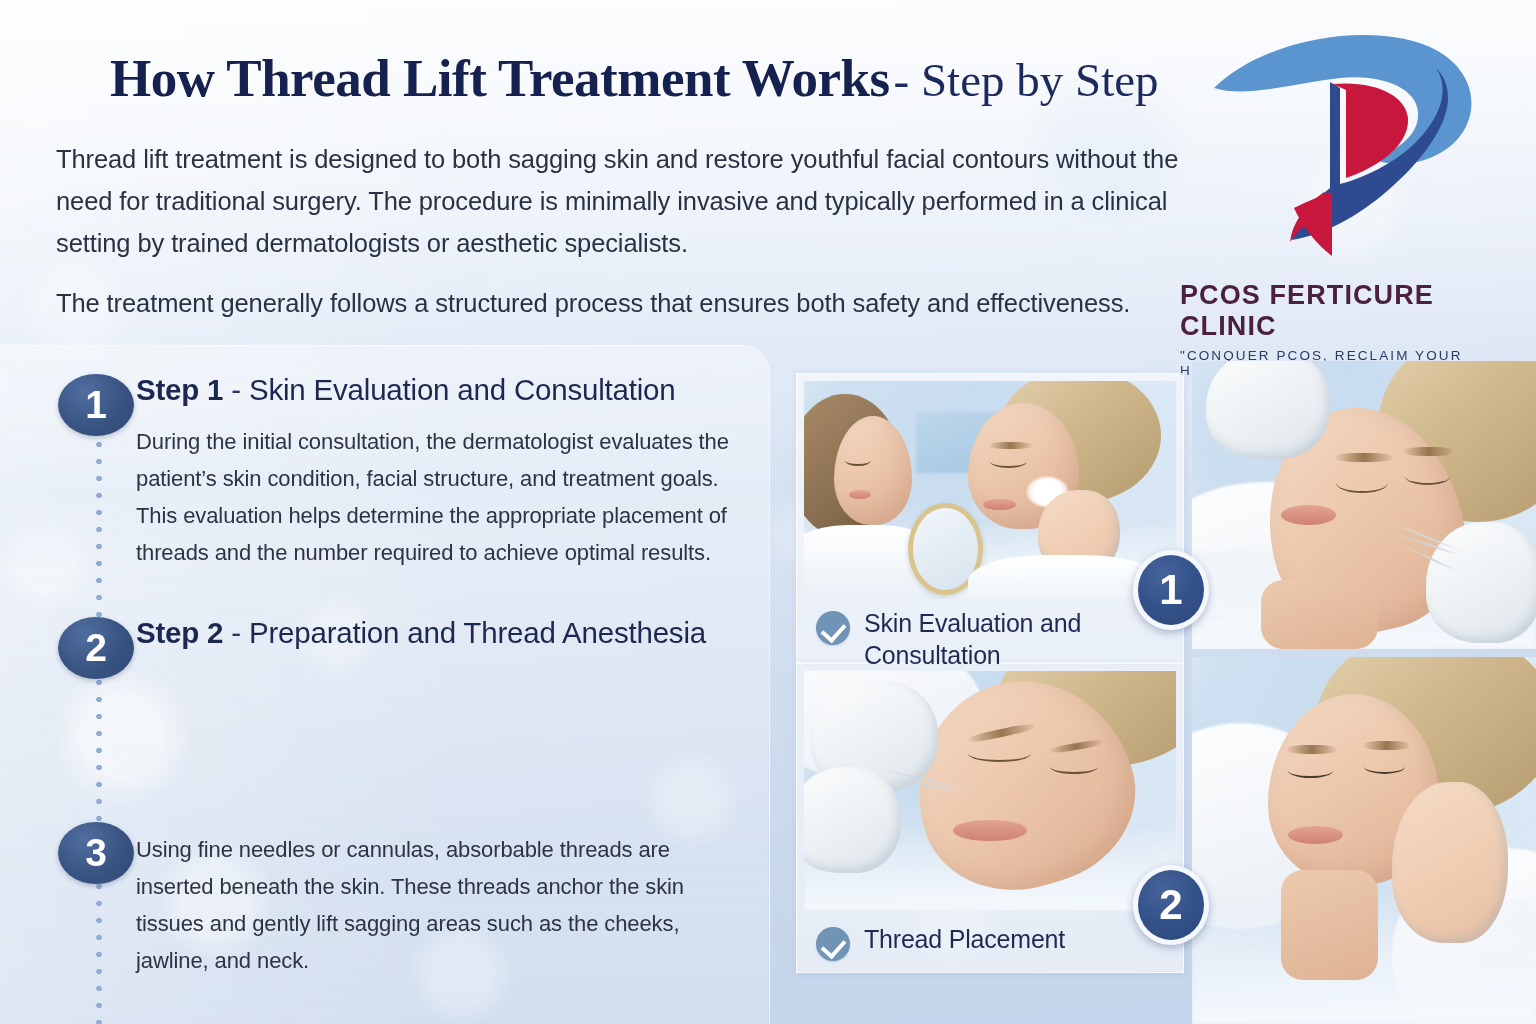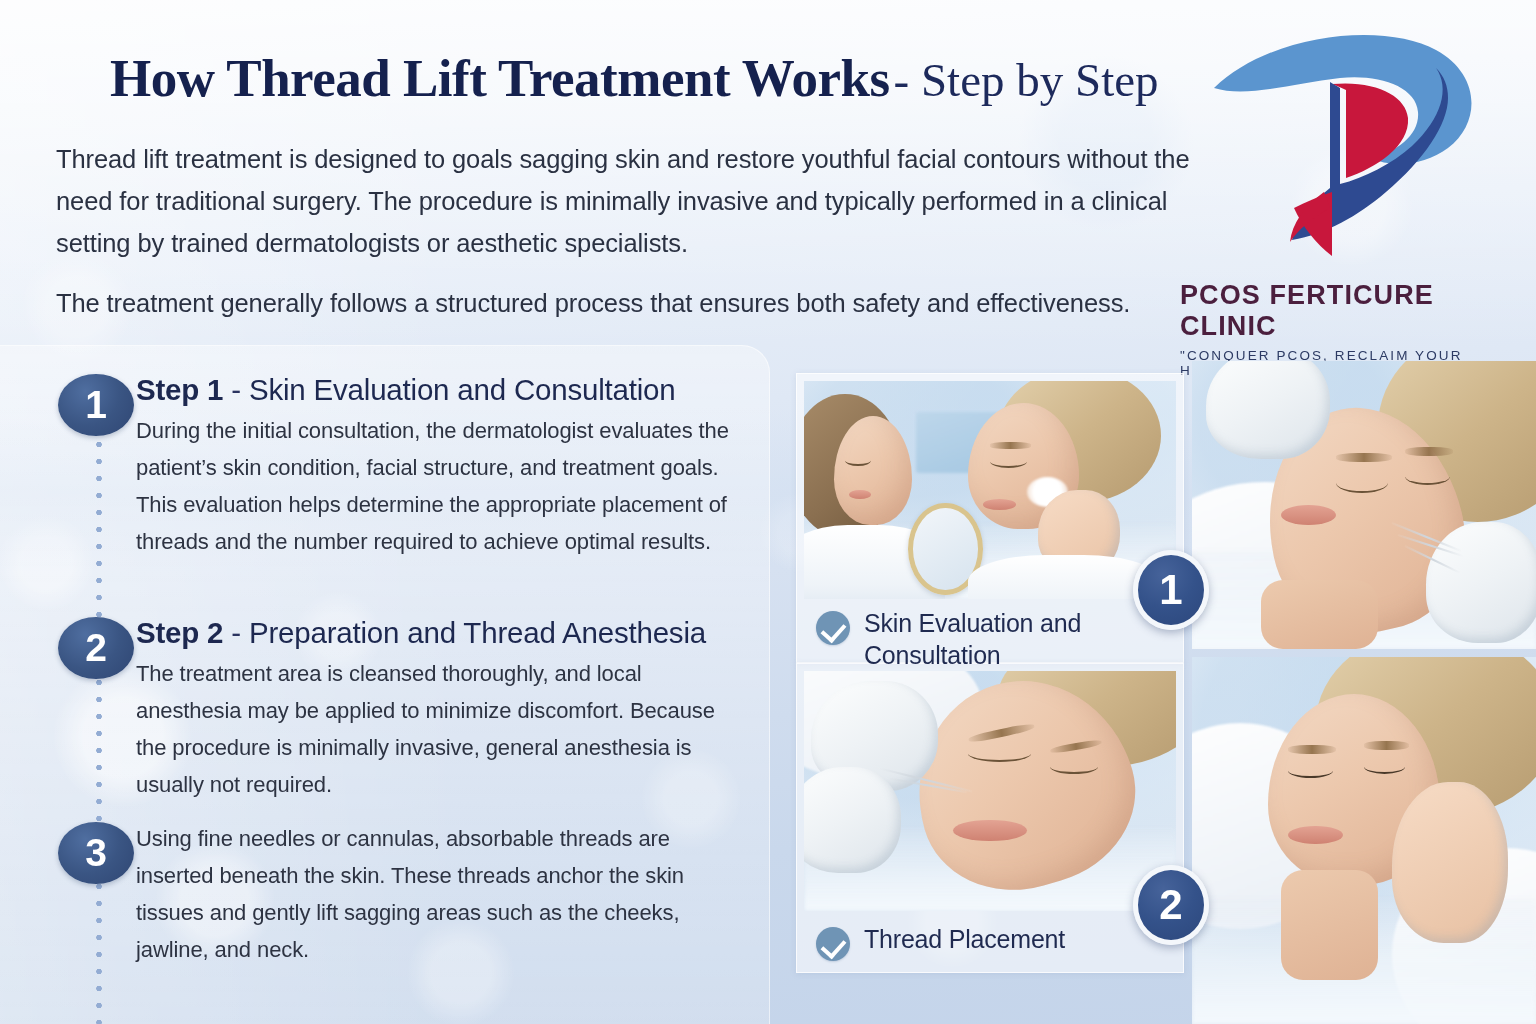--- a/index.html
+++ b/index.html
@@ -159,21 +159,21 @@
   .step-head .lbl { font-weight:600; }
   .step-head .dash { font-weight:400; color:#2b3460; }
   .step-head .ttl  { font-weight:400; color:#1d2850; }
 
   .step-text {
     font-family:"Liberation Sans", sans-serif;
     font-size:22px;
     line-height:37px;
     color:#2d3342;
     letter-spacing:-.1px;
-    margin-top:2px;
+    margin-top:13px;
     max-width:600px;
   }
   .step-3 .step-text { max-width:580px; }
 
   
   .photo-grid { position:absolute; left:780px; top:345px; width:756px; height:679px; }
 
   .frame {
     position:absolute;
     background:rgba(255,255,255,.55);
@@ -337,21 +337,21 @@
 </head>
 <body>
 
 <div id="poster">
 
   <div class="title">
     <span class="t-main">How Thread Lift Treatment Works</span><span class="t-sub">- Step by Step</span>
   </div>
 
   <div class="intro">
-    <p class="first">Thread lift treatment is designed to goals sagging skin and restore youthful facial contours without the need for traditional surgery. The procedure is minimally invasive and typically performed in a clinical setting by trained dermatologists or aesthetic specialists.</p>
+    <p class="first">Thread lift treatment is designed to both sagging skin and restore youthful facial contours without the need for traditional surgery. The procedure is minimally invasive and typically performed in a clinical setting by trained dermatologists or aesthetic specialists.</p>
     <p class="second">The treatment generally follows a structured process that ensures both safety and effectiveness.</p>
   </div>
 
   <div class="logo-wrap">
     <svg class="logo-mark" viewBox="0 0 342 258">
       <path d="M34 62 C92 6 206 -4 256 24 C300 48 302 96 268 122 C244 140 212 142 190 132 C218 126 240 108 238 86 C236 60 198 48 160 52 C110 58 66 72 34 62 Z" fill="#5b95cf"></path>
       <path d="M152 58 C196 54 226 70 228 92 C230 120 196 142 166 152 C166 120 166 92 166 64 C162 62 157 60 152 58 Z" fill="#c8173c"></path>
       <path d="M150 56 C150 96 150 132 150 162 C130 178 116 196 112 214 C146 208 178 190 206 166 C244 134 268 98 268 72 C268 60 264 50 256 42 C270 62 262 92 232 120 C212 138 184 152 160 158 C160 124 160 92 160 62 C157 60 153 58 150 56 Z" fill="#2e4a91"></path>
       <path d="M152 166 C152 190 152 212 152 230 C136 218 122 200 114 182 C126 176 140 170 152 166 Z" fill="#c8173c"></path>
       <path d="M110 216 C112 198 124 180 144 166 C146 170 148 176 150 182 C132 192 118 204 110 216 Z" fill="#c8173c"></path>
@@ -372,21 +372,20 @@
       <div class="step-text">During the initial consultation, the dermatologist evaluates the patient’s skin condition, facial structure, and treatment goals. This evaluation helps determine the appropriate placement of threads and the number required to achieve optimal results.</div>
     </div>
   </div>
 
   <div class="step step-2">
     <div class="badge">2</div>
     <div class="step-body">
       <div class="step-head">
         <span class="lbl">Step 2</span><span class="dash"> - </span><span class="ttl">Preparation and Thread Anesthesia</span>
       </div>
-      <div class="step-text">The treatment area is cleansed thoroughly, and local anesthesia may be applied to minimize discomfort. Because the procedure is minimally invasive, general anesthesia is usually not required.</div>
     </div>
   </div>
 
   <div class="step step-3">
     <div class="badge">3</div>
     <div class="step-body">
       <div class="step-text">Using fine needles or cannulas, absorbable threads are inserted beneath the skin. These threads anchor the skin tissues and gently lift sagging areas such as the cheeks, jawline, and neck.</div>
     </div>
   </div>
 

